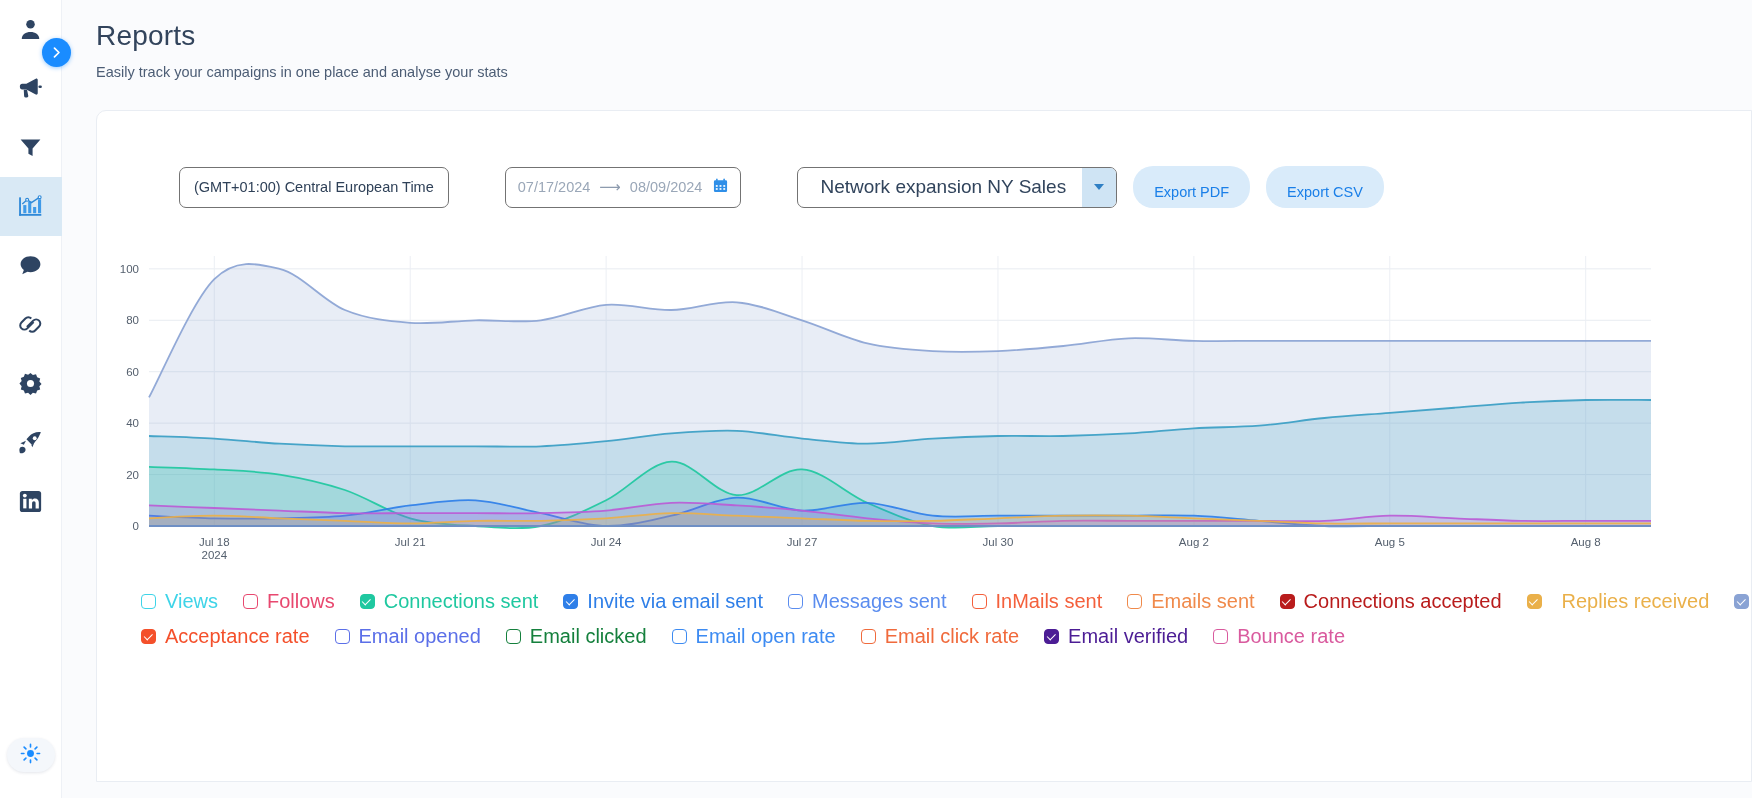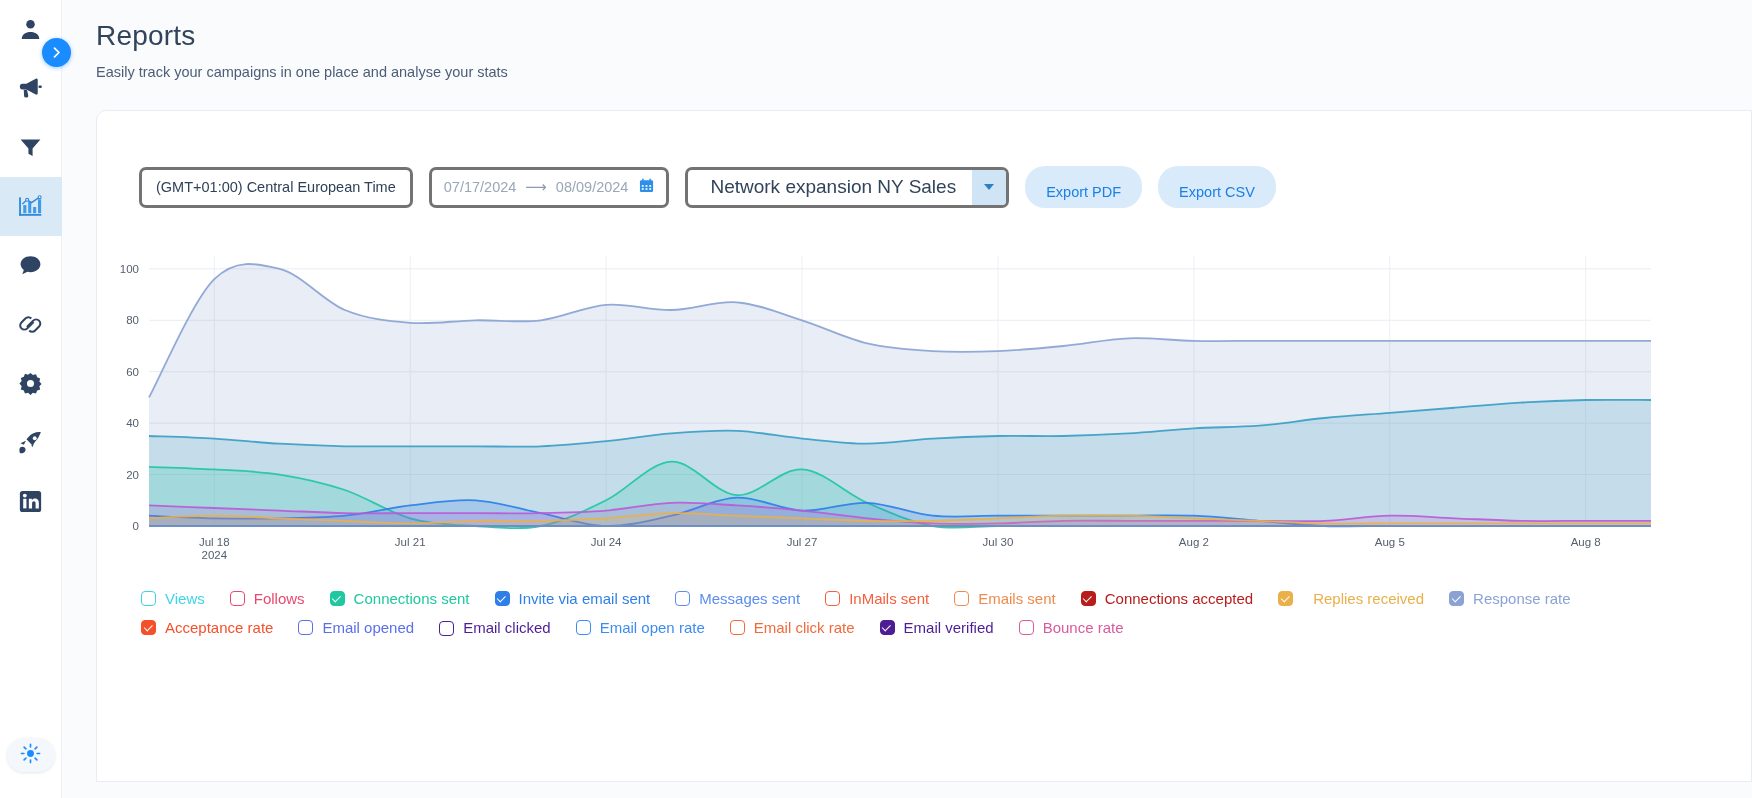--- a/index.html
+++ b/index.html
@@ -67,23 +67,23 @@
     position: relative;
     overflow: hidden;
   }
 
   
   .toolbar {
     display: flex; align-items: center; gap: 16px;
     padding: 55px 0 0 42px;
   }
   .ctrl {
-    height: 41px; border: 3px solid #737373; background: #fff;
+    height: 41px; border: 1px solid #737373; background: #fff;
     border-radius: 7px; display: flex; align-items: center;
-    font-size: 14.5px; color: #2f4158; cursor: pointer;
+    font-size: 14.5px; color: #2f4158; cursor: pointer; margin-left: 40px;
   }
   .tz { padding: 0 14px; }
   .daterange { padding: 0 12px; gap: 9px; color: #9aa7b8; }
   .daterange .arrow { color:#8d9bae; font-size: 15px; }
   .cal-ico { color:#2f8fe8; font-size: 14px; margin-left: 2px; }
 
   .select {
     border-radius: 7px; overflow: hidden; padding: 0;
     display: flex; align-items: stretch;
   }
@@ -130,21 +130,21 @@
     border: 1.6px solid currentColor; flex: 0 0 15px;
     display:flex; align-items:center; justify-content:center;
     background: transparent;
   }
   .lbox.on { background: currentColor; border-color: currentColor; }
   .lbox.on::after {
     content:""; width:7px; height:4px;
     border-left:1.8px solid #fff; border-bottom:1.8px solid #fff;
     transform: rotate(-45deg) translate(0px,-1px);
   }
-  .llabel { font-size: 15px; }
+  .llabel { font-size: 20px; }
 </style>
 </head>
 <body>
 
 <div id="app">
 
   <div class="rail">
     <div class="collapse-btn">
       <svg width="13" height="13" viewBox="0 0 16 16">
           <path d="M5.5 2.5 L11 8 L5.5 13.5" fill="none" stroke="#fff" stroke-width="2.1" stroke-linecap="round" stroke-linejoin="round"></path>
@@ -393,21 +393,21 @@
           </div>
         <div class="legend-row" id="legend-row-2">
             <div class="legend-item" style="color: rgb(244, 80, 43);">
               <span class="lbox on"></span>
               <span class="llabel">Acceptance rate</span>
             </div>
             <div class="legend-item" style="color: rgb(91, 111, 232);">
               <span class="lbox"></span>
               <span class="llabel">Email opened</span>
             </div>
-            <div class="legend-item" style="color: #4c1d95; align-items: flex-end;">
+            <div class="legend-item" style="color: #15803d;">
               <span class="lbox"></span>
               <span class="llabel">Email clicked</span>
             </div>
             <div class="legend-item" style="color: rgb(61, 139, 242);">
               <span class="lbox"></span>
               <span class="llabel">Email open rate</span>
             </div>
             <div class="legend-item" style="color: rgb(240, 106, 60);">
               <span class="lbox"></span>
               <span class="llabel">Email click rate</span>

